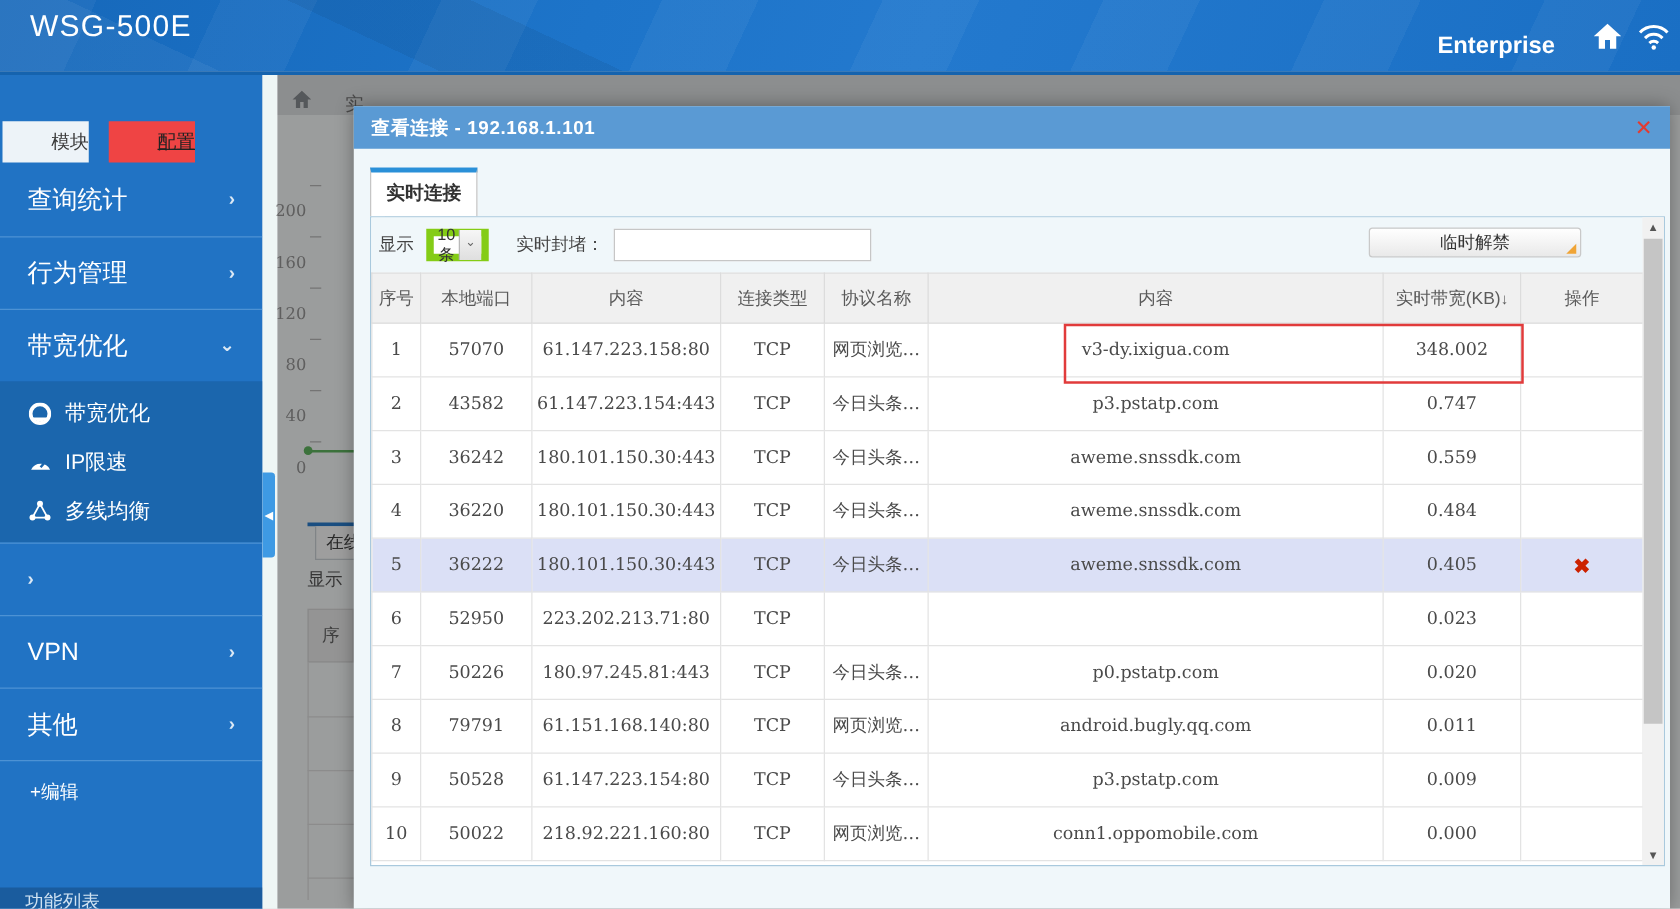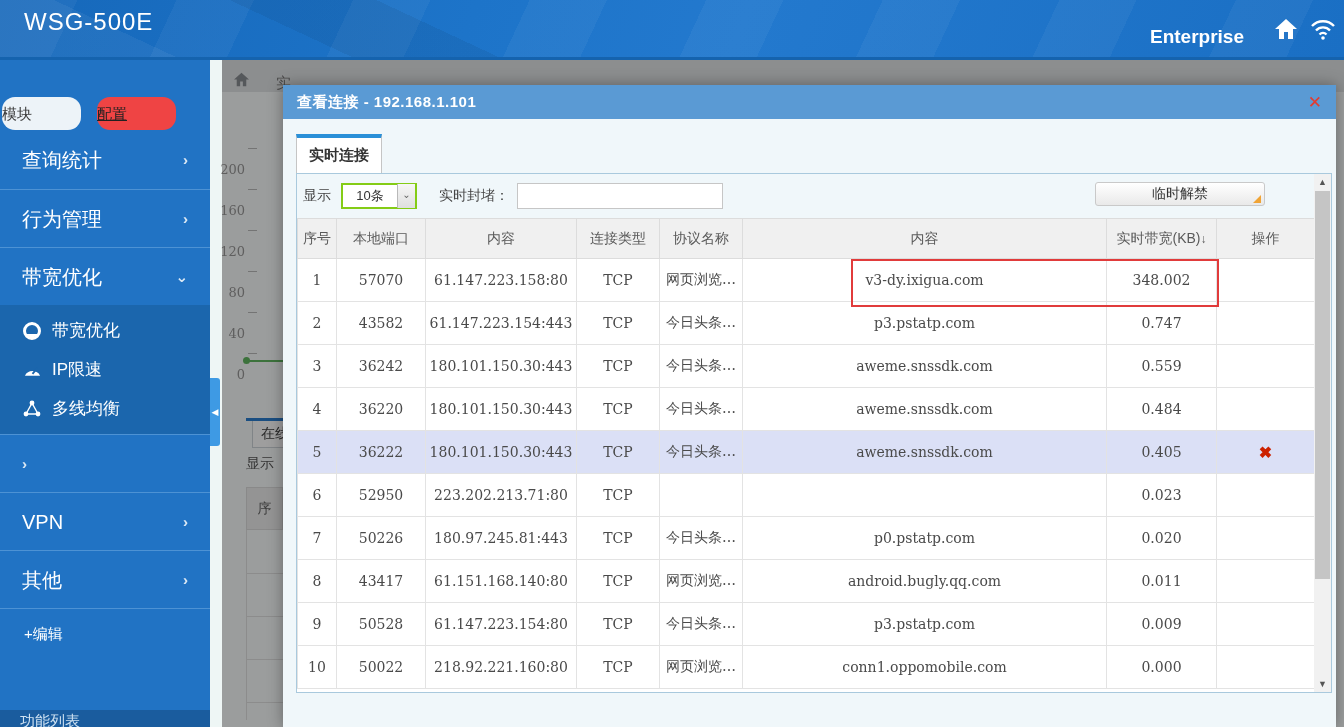--- a/index.html
+++ b/index.html
@@ -16,21 +16,21 @@
       repeating-linear-gradient(115deg, rgba(255,255,255,0.045) 0 70px, transparent 70px 160px);
   }
   .logo { position:absolute; left:24px; top:8px; color:#fff; font-size:24px; font-weight:300; letter-spacing:1px; }
   .edition { position:absolute; right:100px; top:26px; color:#fff; font-size:19px; font-weight:bold; }
   .top-icons { position:absolute; right:8px; top:18px; display:flex; gap:12px; align-items:center; }
   .top-icons svg { display:block; }
 
   
   .sidebar { position:absolute; left:0; top:60px; width:210px; height:667px; background:#2173c4; color:#fff; }
   .side-tabs { position:absolute; left:2px; top:37px; display:flex; height:33px; }
-  .side-tab { width:79px; text-align:left; line-height:33px; font-size:15px; cursor:pointer;border-radius:13px; }
+  .side-tab { width:69px; text-align:right; line-height:33px; font-size:15px; cursor:pointer; }
   .side-tab.active { background:#edf3f8; color:#3a3a3a; }
   .side-tab.inactive { background:#ef4444; color:#222; margin-left:16px;text-decoration:underline; }
   .menu { position:absolute; left:0; top:71px; width:210px; }
   .menu-item { height:58px; line-height:58px; padding:0 22px; font-size:20px; display:flex; justify-content:space-between; align-items:center; border-top:1px solid #4d92d4; cursor:pointer; }
   .menu-item:first-child { border-top:none; }
   .menu-item .arr { font-size:15px; color:#dce9f5; font-weight:bold; }
   .submenu { background:#1b66ad; padding:6px 0; }
   .sub-item { height:39px; display:flex; align-items:center; gap:10px; padding:0 22px; font-size:17px; cursor:pointer; }
   .sub-item .ic { width:20px; height:20px; display:inline-flex; align-items:center; justify-content:center; }
   .edit-item { height:50px; line-height:50px; padding:0 24px; font-size:15px; border-top:1px solid #4d92d4; cursor:pointer; }
@@ -63,21 +63,21 @@
   .modal-header { height:34px; background:#5a9ad4; display:flex; align-items:center; justify-content:space-between; padding:10px 14px; }
   .modal-title { color:#fff; font-size:15px; font-weight:bold; letter-spacing:0.5px; }
   .modal-close { color:#e23b30; font-size:17px; font-weight:bold; cursor:pointer; line-height:1; }
   .modal-tabs { position:absolute; left:13px; top:49px; display:flex; align-items:flex-end;flex-direction:column; }
   .mtab { border:1px solid #c5c5c5; border-bottom:none; background:#fff; text-align:center; cursor:pointer; }
   .mtab.active { width:86px; height:39px; border-top:4px solid #2a90d8; font-weight:bold; color:#333; font-size:15px; line-height:34px; }
   .mtab.inactive { width:74px; height:30px; color:#555; font-size:14px; line-height:29px; margin-left:8px; background:#fdfdfd; }
 
   .scrollbox { position:absolute; left:13px; top:88px; width:1036px; height:520px; border:1px solid #a9c9dd; background:#fff; }
   .controls { position:absolute; left:0; top:0; width:100%; height:44px; background:#f0f7fa; display:flex; align-items:center; padding:0 6px; font-size:14px; color:#444; }
-  .ctrl-select { margin-left:10px; width:76px; height:26px; border:2px solid #84cc16; background:#fff; display:flex; align-items:center; cursor:pointer; }
+  .ctrl-select { margin-left:10px; width:50px; height:26px; border:6px solid #84cc16; background:#fff; display:flex; align-items:center; cursor:pointer; }
   .ctrl-select .val { flex:1; text-align:center; font-size:13px; color:#333; }
   .ctrl-select .dd { width:18px; height:24px; background:linear-gradient(#f6f6f6,#dfdfdf); border-left:1px solid #b9b9b9; text-align:center; line-height:22px; color:#666; font-size:10px; }
   .ctrl-search-label { margin-left:22px; }
   .ctrl-input { margin-left:8px; width:206px; height:26px; border:1px solid #c6c6c6; background:#fff; font-size:13px; padding:0 6px; font-family:inherit; }
   .unban-btn { position:absolute; right:66px; top:8px; width:170px; height:24px; border:1px solid #c9c9c9; border-radius:3px; background:linear-gradient(#ffffff,#e9e9e9); font-size:14px; color:#333; cursor:pointer; overflow:visible; }
   .unban-btn::after { content:""; position:absolute; right:3px; bottom:2px; width:0; height:0; border-left:8px solid transparent; border-bottom:8px solid #f0a435; }
 
   table.conn { position:absolute; left:0; top:44px; width:1017px; border-collapse:collapse; table-layout:fixed;
     font-family:"DejaVu Serif","Liberation Serif",serif; }
   table.conn th { height:40px; background:#f0f0f0; border:1px solid #dcdcdc; font-size:14px; color:#5a5a5a; font-weight:normal; font-family:"Liberation Sans","DejaVu Sans",sans-serif; }
@@ -336,21 +336,21 @@
             <td>50226</td>
             <td>180.97.245.81:443</td>
             <td>TCP</td>
             <td>今日头条…</td>
             <td>p0.pstatp.com</td>
             <td>0.020</td>
             <td class="op"></td>
           </tr>
           <tr>
             <td>8</td>
-            <td>43417</td>
+            <td>79791</td>
             <td>61.151.168.140:80</td>
             <td>TCP</td>
             <td>网页浏览…</td>
             <td>android.bugly.qq.com</td>
             <td>0.011</td>
             <td class="op"></td>
           </tr>
           <tr>
             <td>9</td>
             <td>50528</td>

